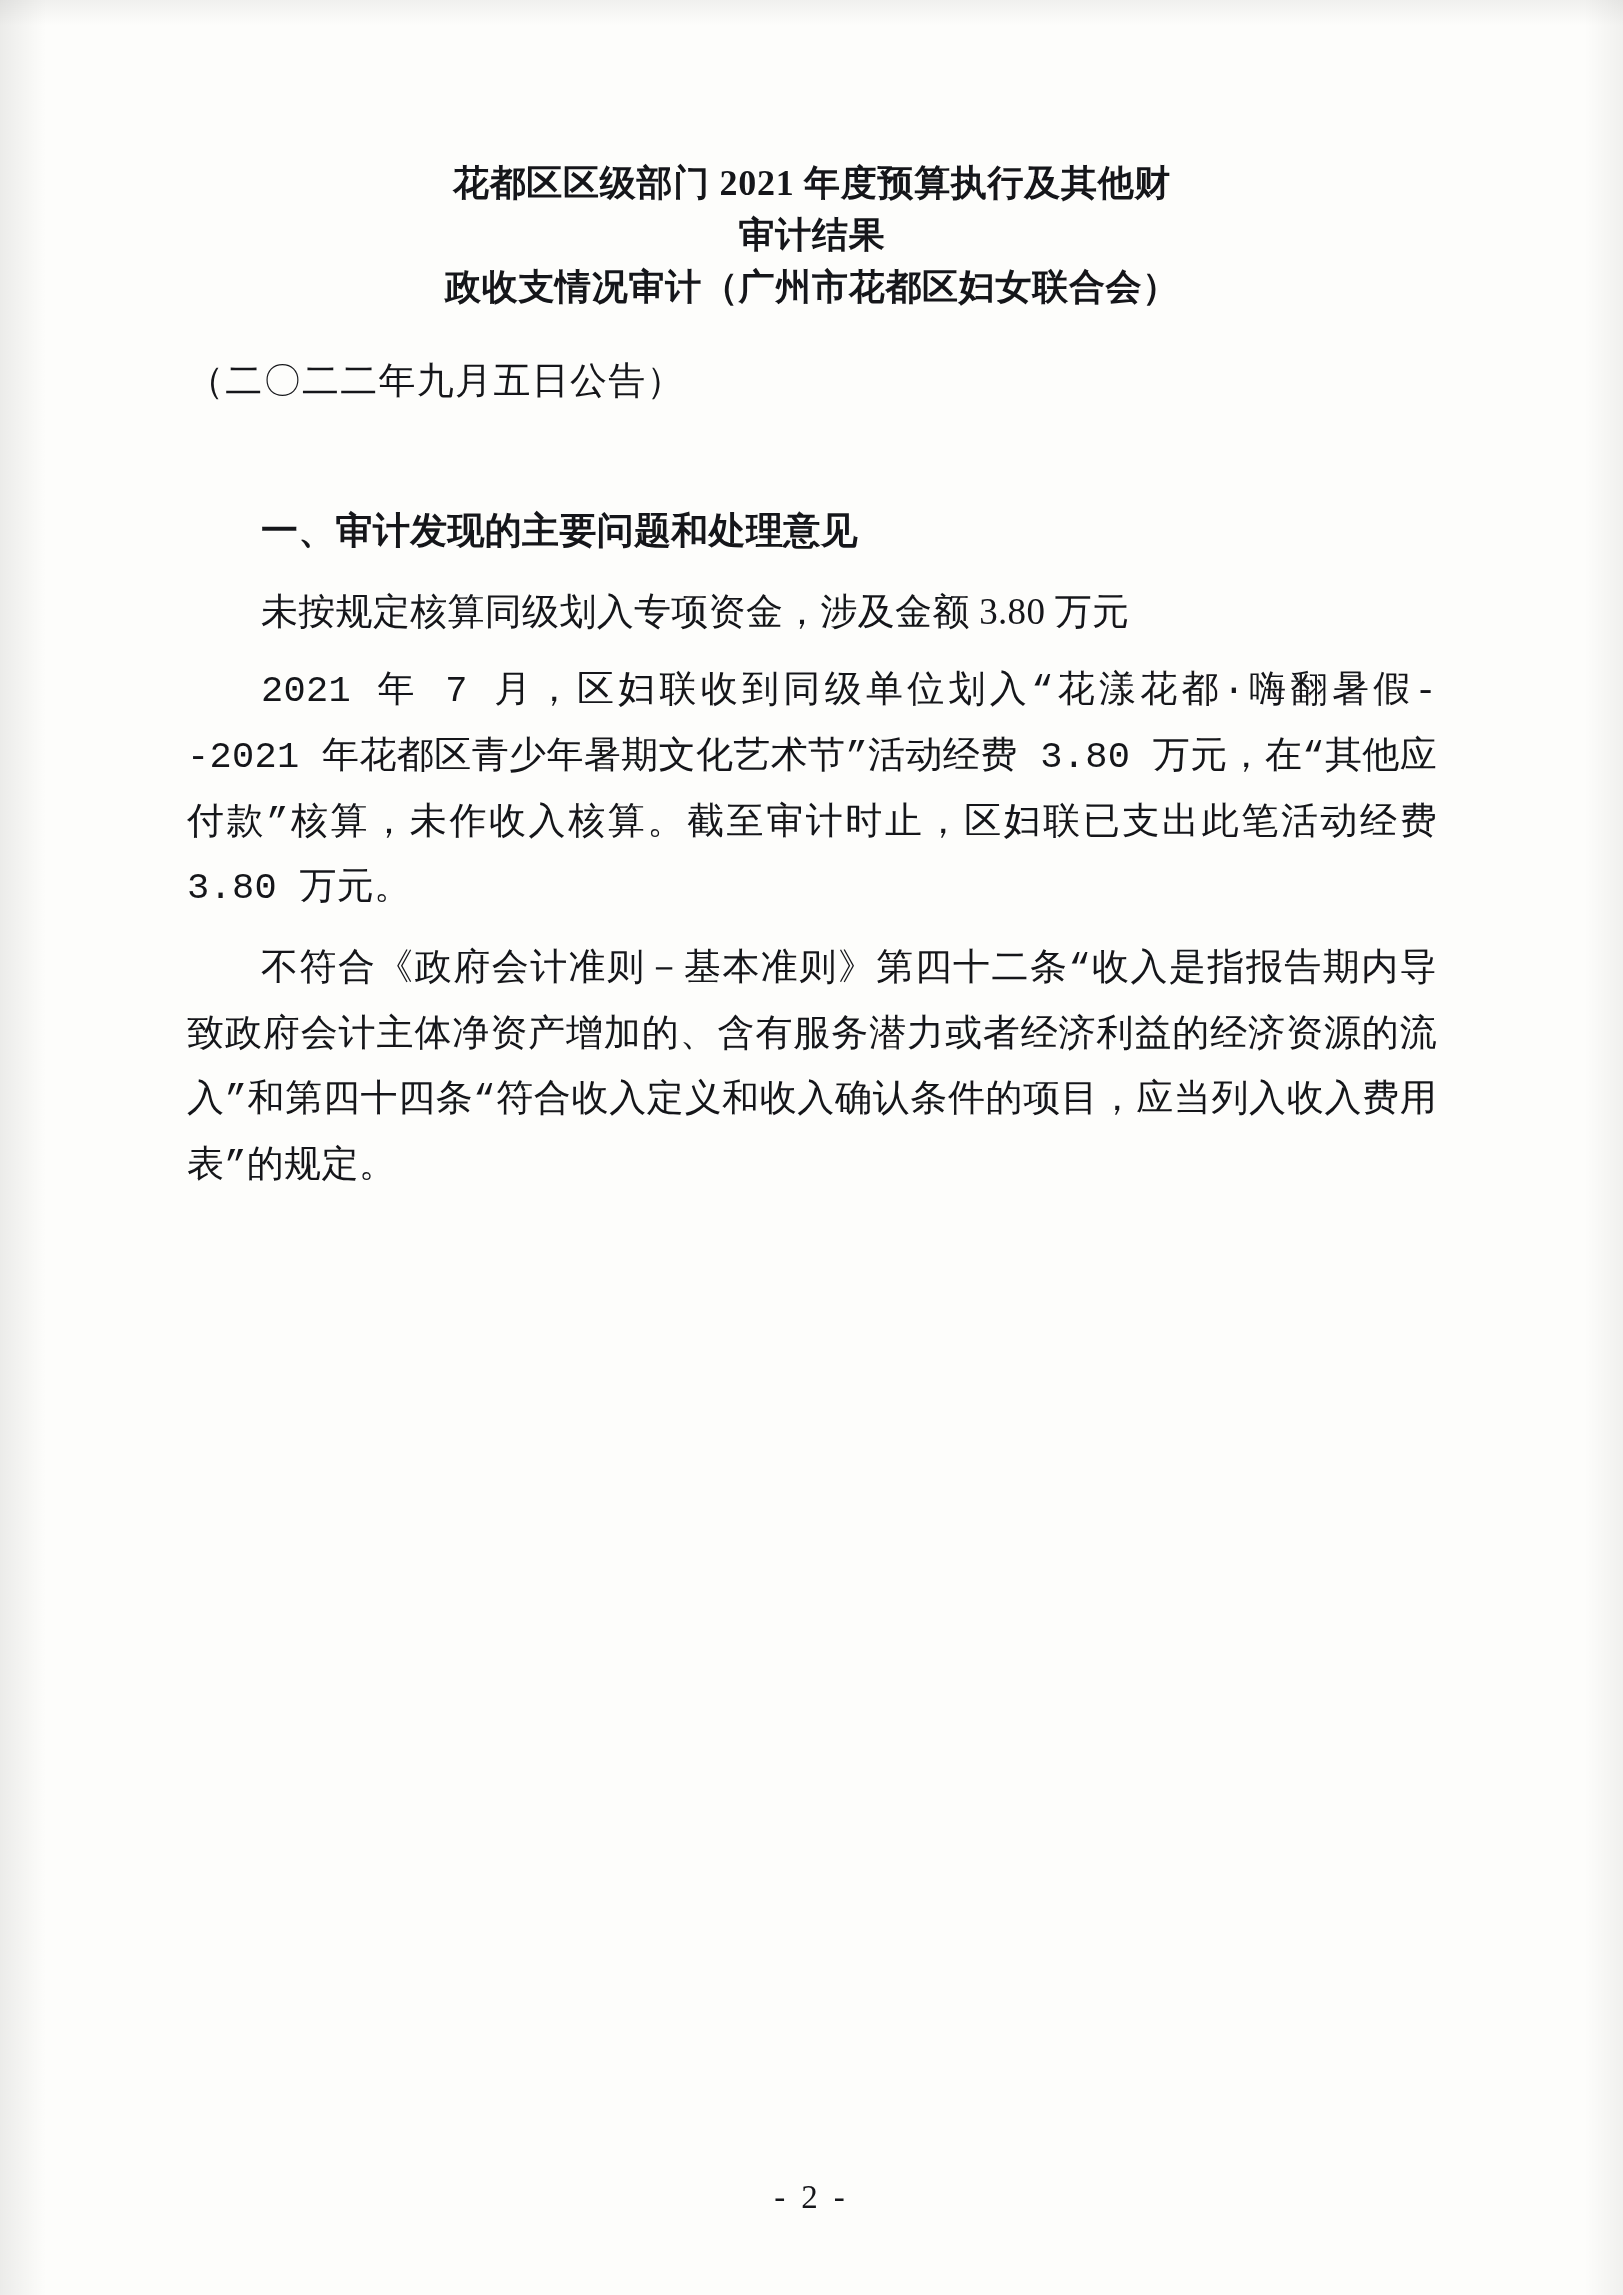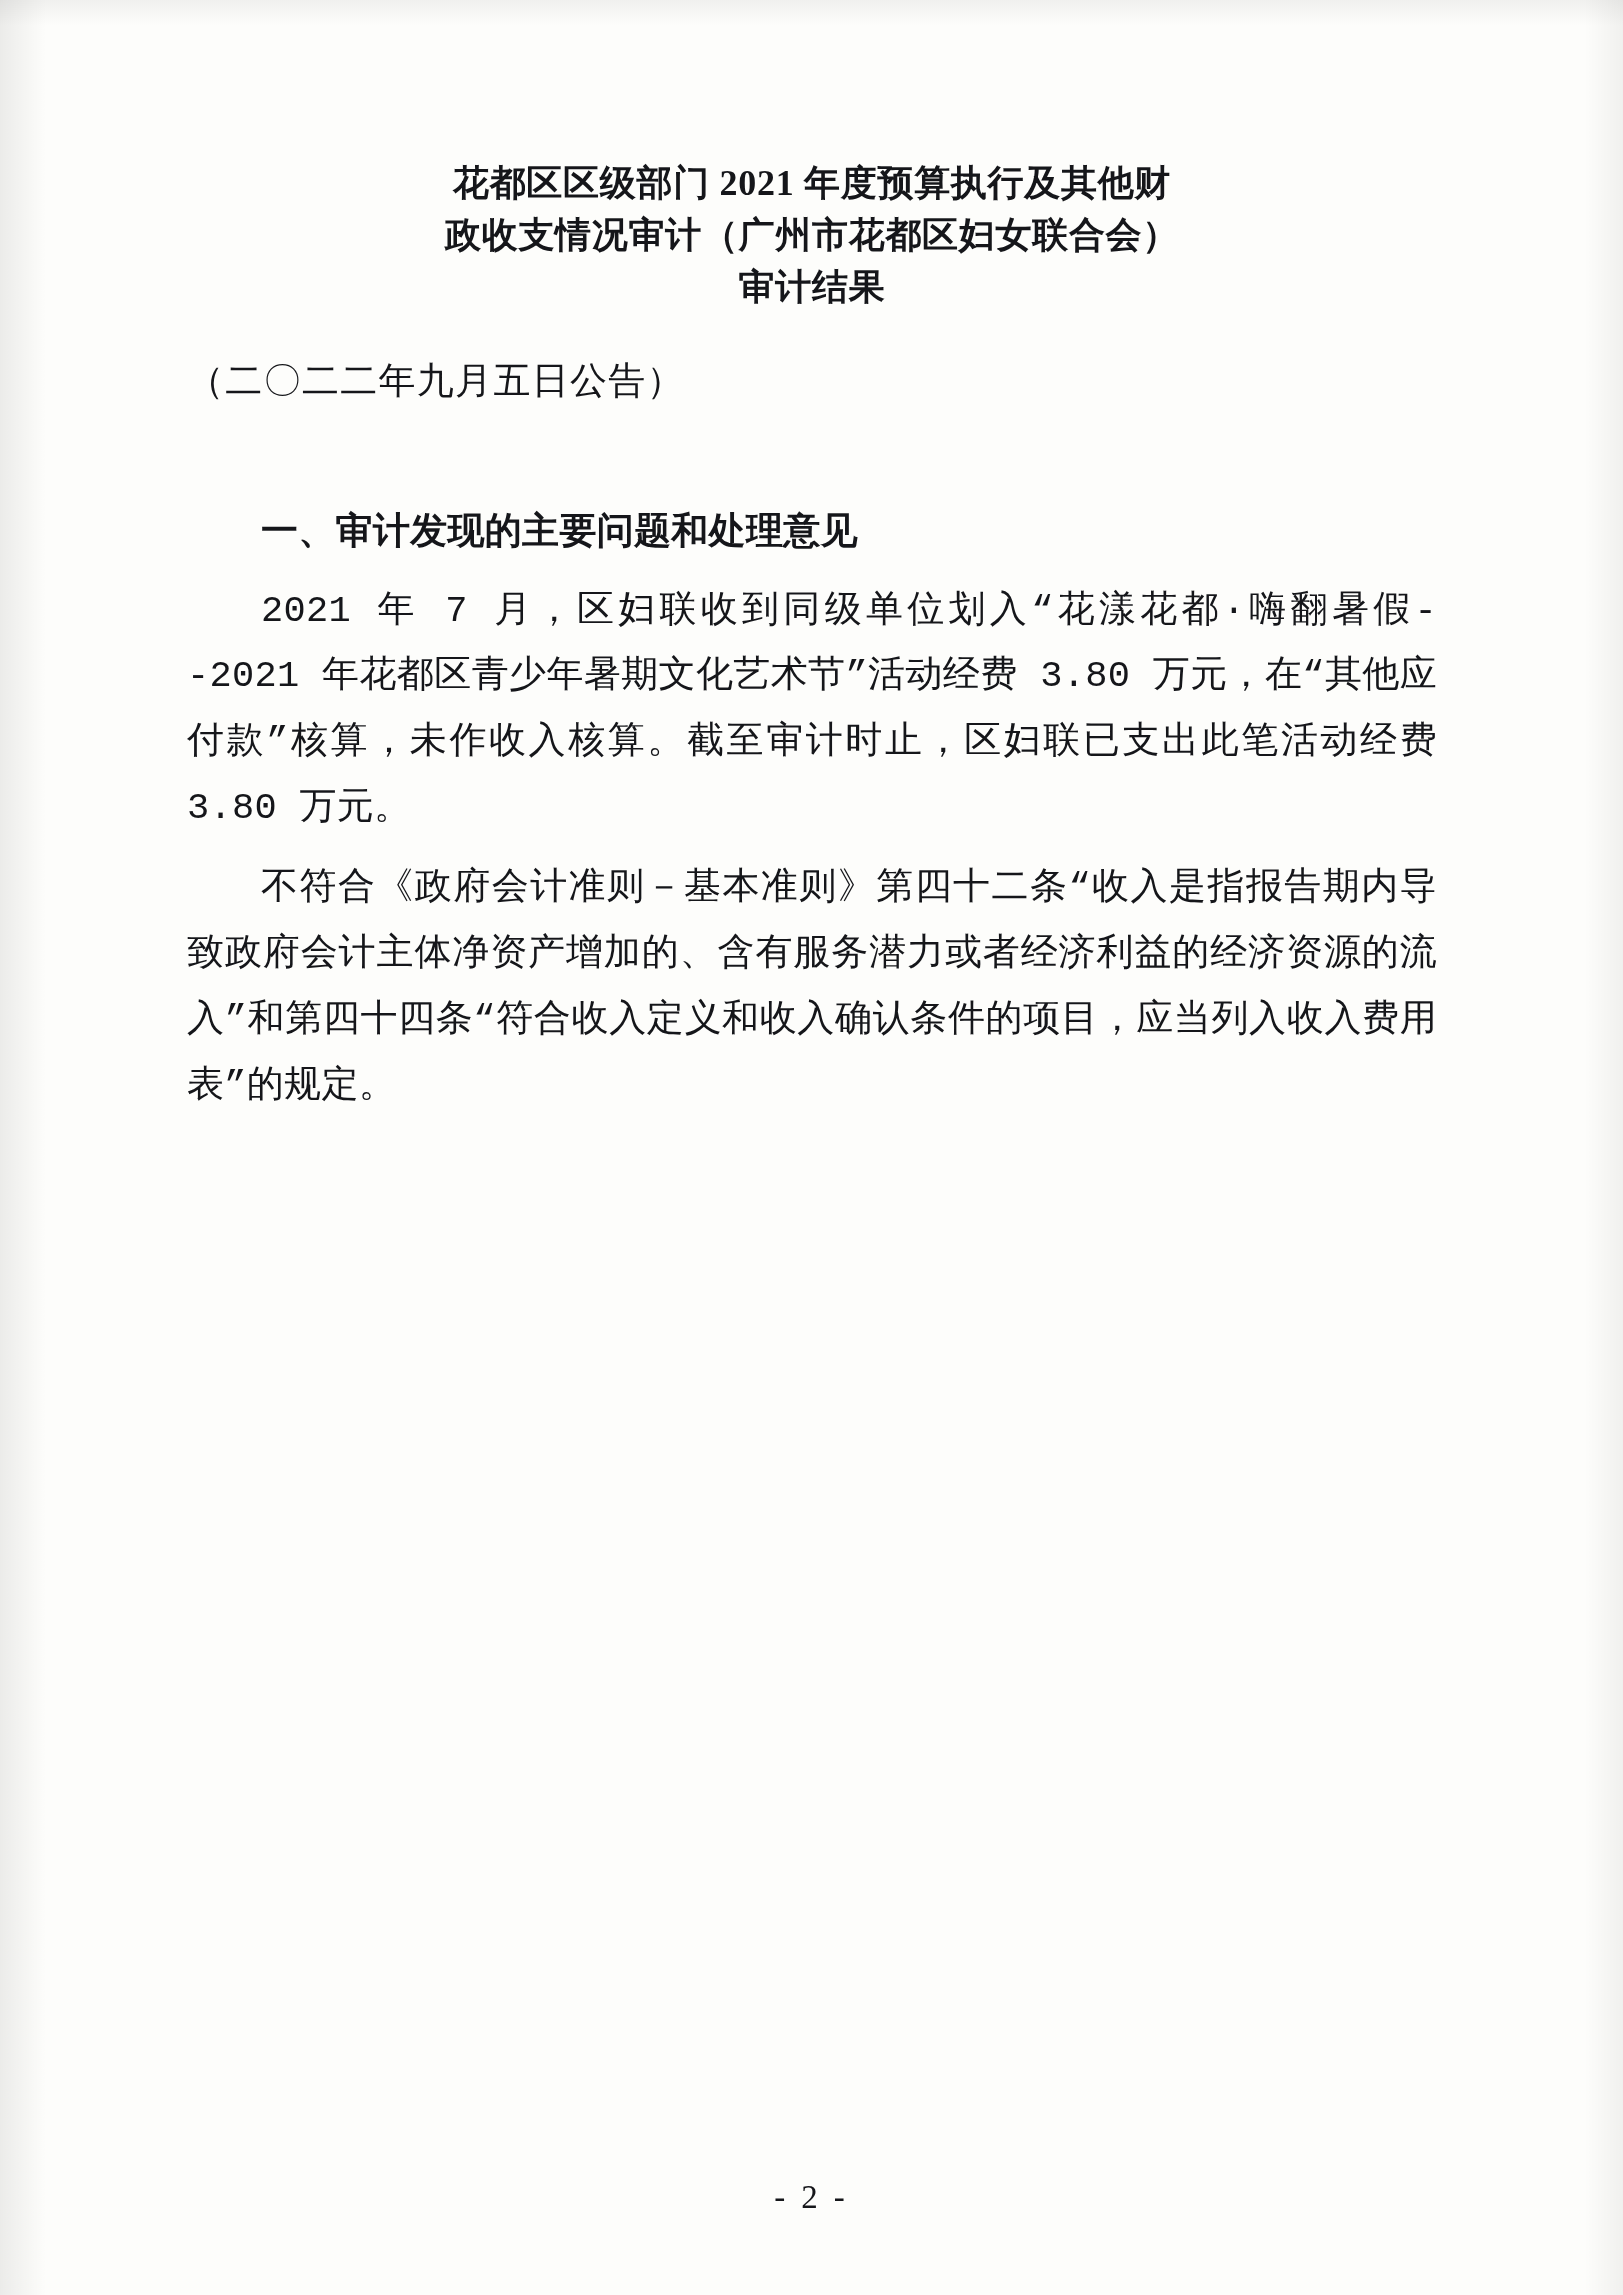--- a/index.html
+++ b/index.html
@@ -99,28 +99,29 @@
 
 <div class="page">
   <div class="scan-edge-left"></div>
   <div class="scan-edge-top"></div>
   <div class="scan-edge-right"></div>
 
   <div class="paper-content">
 
     <h1 class="doc-title">
       <span class="tline">花都区区级部门 2021 年度预算执行及其他财</span>
+      <span class="tline">审计结果</span>
       <span class="tline">政收支情况审计（广州市花都区妇女联合会）</span>
-      <span class="tline">审计结果</span>
     </h1>
 
     <div class="doc-subtitle">（二〇二二年九月五日公告）</div>
 
     <div class="body-block">
       <p class="para section-heading">一、审计发现的主要问题和处理意见</p>
+      <p class="para sub-heading">未按规定核算同级划入专项资金，涉及金额 3.80 万元</p>
       <p class="para spaced">2021 年 7 月，区妇联收到同级单位划入“花漾花都·嗨翻暑假--2021 年花都区青少年暑期文化艺术节”活动经费 3.80 万元，在“其他应付款”核算，未作收入核算。截至审计时止，区妇联已支出此笔活动经费 3.80 万元。</p>
       <p class="para spaced">不符合《政府会计准则－基本准则》第四十二条“收入是指报告期内导致政府会计主体净资产增加的、含有服务潜力或者经济利益的经济资源的流入”和第四十四条“符合收入定义和收入确认条件的项目，应当列入收入费用表”的规定。</p>
     </div>
 
   </div>
 
   <div class="page-number">- 2 -</div>
 </div>
 
 

